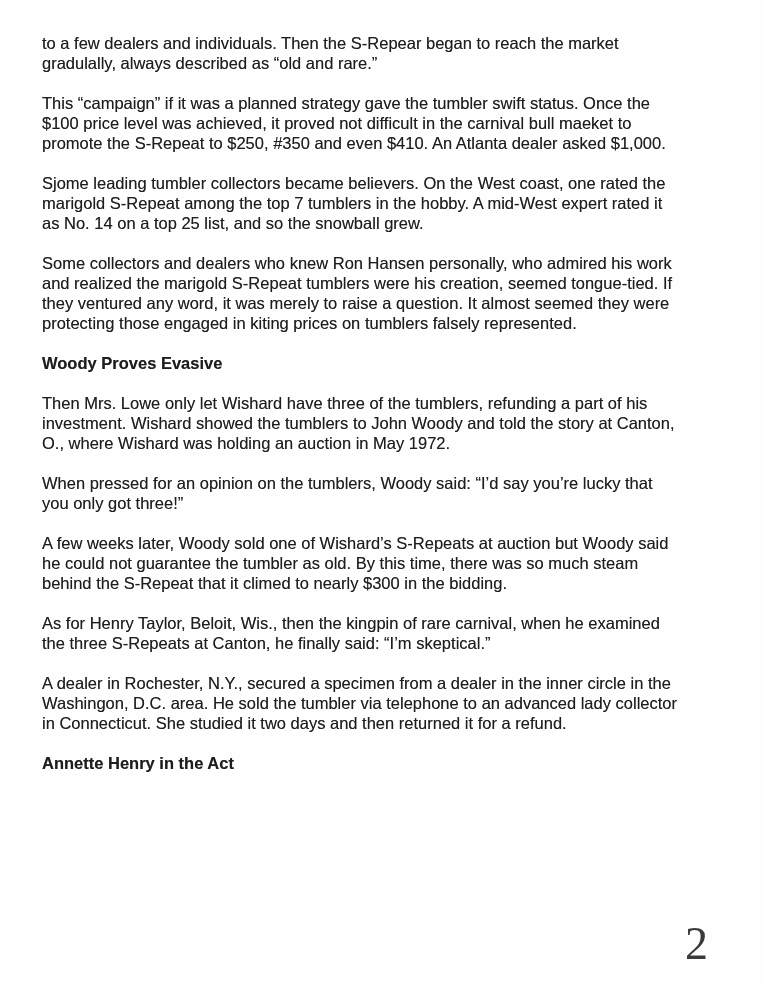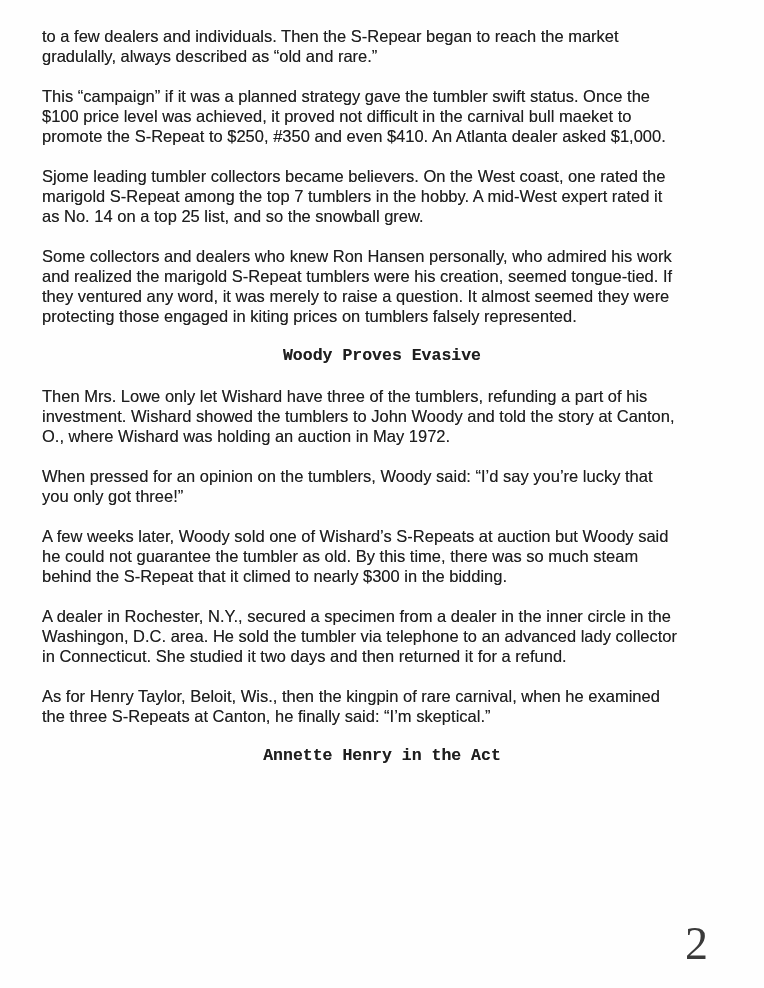--- a/index.html
+++ b/index.html
@@ -13,34 +13,32 @@
     font-family: "Liberation Sans", sans-serif;
   }
   .page {
     position: relative;
     width: 764px;
     height: 988px;
     background: #fefefe;
     overflow: hidden;
   }
   .content {
-    padding: 6px 42px 0 42px;
+    padding: 13px 42px 0 42px;
   }
   .block {
     font-size: 16.5px;
     line-height: 20px;
     color: #1e1e1e;
     margin: 20px 0;
     white-space: pre-line;
     text-shadow: 0 0 0.6px rgba(30,30,30,0.55);
   }
   .heading {
     font-weight: bold;
-    text-align: center;
-    font-family: Liberation Mono, monospace;
   }
   .page-number {
     position: absolute;
     top: 921px;
     right: 56px;
     font-family: "Liberation Serif", serif;
     font-size: 46px;
     line-height: 1;
     font-weight: 400;
     color: #3a3a3a;
@@ -65,21 +63,21 @@
 protecting those engaged in kiting prices on tumblers falsely represented.</div>
     <div class="block heading">Woody Proves Evasive</div>
     <div class="block">Then Mrs. Lowe only let Wishard have three of the tumblers, refunding a part of his
 investment. Wishard showed the tumblers to John Woody and told the story at Canton,
 O., where Wishard was holding an auction in May 1972.</div>
     <div class="block">When pressed for an opinion on the tumblers, Woody said: “I’d say you’re lucky that
 you only got three!”</div>
     <div class="block">A few weeks later, Woody sold one of Wishard’s S-Repeats at auction but Woody said
 he could not guarantee the tumbler as old. By this time, there was so much steam
 behind the S-Repeat that it climed to nearly $300 in the bidding.</div>
+    <div class="block">As for Henry Taylor, Beloit, Wis., then the kingpin of rare carnival, when he examined
+the three S-Repeats at Canton, he finally said: “I’m skeptical.”</div>
     <div class="block">A dealer in Rochester, N.Y., secured a specimen from a dealer in the inner circle in the
 Washingon, D.C. area. He sold the tumbler via telephone to an advanced lady collector
 in Connecticut. She studied it two days and then returned it for a refund.</div>
-    <div class="block">As for Henry Taylor, Beloit, Wis., then the kingpin of rare carnival, when he examined
-the three S-Repeats at Canton, he finally said: “I’m skeptical.”</div>
     <div class="block heading">Annette Henry in the Act</div>
   </div>
   <div class="page-number">2</div>
 </div>
 
 </body></html>

